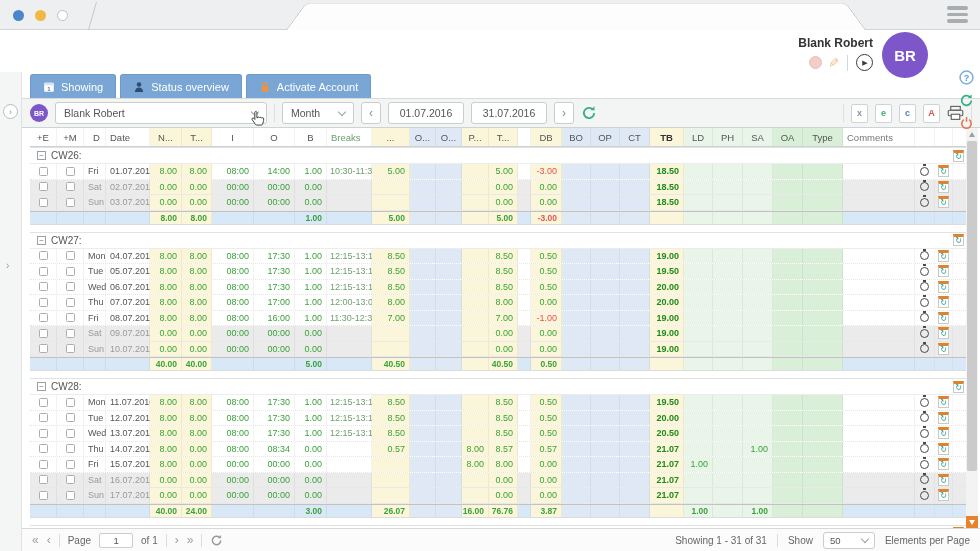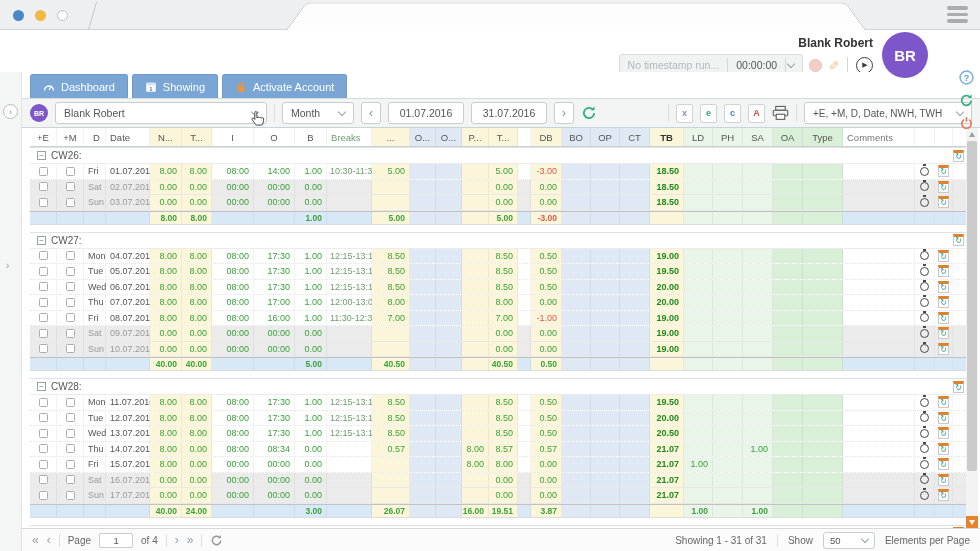--- a/index.html
+++ b/index.html
@@ -133,27 +133,20 @@
       <i></i>
       <i></i>
     </div>
 </div>
 
 <div class="app-header">
   <div class="hdr-right">
     <div class="hdr-col">
       <span class="user-name">Blank Robert</span>
       <div class="ts-row">
-        <div class="ts-box">
-          <span class="ts-status">No timestamp run...</span>
-          <span class="ts-div"></span>
-          <span class="ts-timer">00:00:00</span>
-          <span class="ts-div"></span>
-          <span class="chev"></span>
-        </div>
         <span class="ico-stop"></span>
         <span class="ico-pencil">✎</span>
         <span class="ts-sep"></span>
         <span class="ico-play">▶</span>
       </div>
     </div>
     <div class="avatar">BR</div>
   </div>
   <div class="side-icons">
     <svg width="15" height="15" viewBox="0 0 14 14">
@@ -173,35 +166,35 @@
 
 <div class="sidebar">
   <span class="sb-circle">›</span>
   <span class="sb-chev">›</span>
 </div>
 
 <div class="tab-bar">
     <div class="tab">
       <span style="display: flex;">
         <svg width="12" height="12" viewBox="0 0 12 12">
-          <path d="M1.5 9.5a4.5 4.5 0 1 1 9 0" fill="none" stroke="#fff" stroke-width="1.4"></path>
-          <path d="M6 9L8.6 4.8" stroke="#fff" stroke-width="1.2"></path>
-        </svg>
-      </span>
-      <span>Dashboard</span>
-    </div>
-    <div class="tab">
-      <span style="display: flex;">
-        <svg width="12" height="12" viewBox="0 0 12 12">
           <rect x="1.2" y="1.8" width="9.6" height="9" rx="1" fill="#fff"></rect>
           <rect x="1.2" y="1.8" width="9.6" height="2.4" rx="1" fill="#d3e2f4"></rect>
           <text x="6" y="9.8" font-size="6" fill="#4a7eb5" text-anchor="middle" font-weight="bold">1</text>
         </svg>
       </span>
       <span>Showing</span>
+    </div>
+    <div class="tab">
+      <span style="display: flex;">
+        <svg width="12" height="12" viewBox="0 0 12 12">
+          <circle cx="6" cy="3.5" r="2.3" fill="#2e4d71"></circle>
+          <path d="M1.8 11c.4-3 2-4.4 4.2-4.4s3.8 1.4 4.2 4.4z" fill="#2e4d71"></path>
+        </svg>
+      </span>
+      <span>Status overview</span>
     </div>
     <div class="tab">
       <span style="display: flex;">
         <svg width="12" height="12" viewBox="0 0 12 12">
           <rect x="2.6" y="5.2" width="6.8" height="5.6" rx="1" fill="#f0933a"></rect>
           <path d="M4.1 5.2V3.9a1.9 1.9 0 0 1 3.8 0v1.3" fill="none" stroke="#f0933a" stroke-width="1.3"></path>
         </svg>
       </span>
       <span>Activate Account</span>
     </div>
@@ -231,24 +224,20 @@
     <span class="docico" style="color:#7f96ad">x</span>
     <span class="docico" style="color:#3aaf6f">e</span>
     <span class="docico" style="color:#4b86c4">c</span>
     <span class="docico" style="color:#d9534f">A</span>
     <svg width="17" height="16" viewBox="0 0 16 14">
         <rect x="3.5" y="0.8" width="9" height="3.6" fill="none" stroke="#666" stroke-width="1.1"></rect>
         <rect x="1.2" y="4.4" width="13.6" height="5.2" rx="1" fill="none" stroke="#666" stroke-width="1.1"></rect>
         <rect x="4" y="8.2" width="8" height="4.8" fill="#fff" stroke="#666" stroke-width="1.1"></rect>
       </svg>
     <span class="vsep"></span>
-    <div class="selbox cols-selbox">
-      <span class="lbl">+E, +M, D, Date, NWH, TWH</span>
-      <span class="chev"></span>
-    </div>
   </div>
 </div>
 
 <svg class="cursor-hand" width="15" height="17" viewBox="0 0 12 14">
   <path d="M4.6 1.2c.5 0 .9.4.9.9v4.4l.3 0c.1-.4.4-.7.9-.7.5 0 .8.3.9.7.1-.3.5-.5.9-.5.5 0 .8.3.9.7.1-.2.4-.4.8-.4.5 0 .9.4.9 1 0 2.2-.5 3-1 4.3-.1.4-.4.8-.9.8H5.3c-.5 0-.8-.3-1.1-.7-.7-1-1.9-2.8-2.6-3.7-.3-.4-.2-1 .2-1.3.4-.3 1-.2 1.3.2l.7.9V2.1c0-.5.4-.9.8-.9z" fill="#fff" stroke="#222" stroke-width="0.7"></path>
 </svg>
 
 <div class="main">
   <div class="thead">
       <div class="c h chk" style="width: 27px;">+E</div>
@@ -1038,21 +1027,21 @@
           <div class="c y num" style="width: 32px;">40.00</div>
           <div class="c y num" style="width: 30px;">24.00</div>
           <div class="c num" style="width: 42px;"></div>
           <div class="c num" style="width: 41px;"></div>
           <div class="c num" style="width: 32px;">3.00</div>
           <div class="c brk" style="width: 45px;"></div>
           <div class="c y num" style="width: 38px;">26.07</div>
           <div class="c bl num" style="width: 26px;"></div>
           <div class="c bl num" style="width: 26px;"></div>
           <div class="c y num" style="width: 27px;">16.00</div>
-          <div class="c y num" style="width: 29px;">19.51</div>
+          <div class="c y num" style="width: 29px;">76.76</div>
           <div class="c " style="width: 13px;"></div>
           <div class="c y num" style="width: 31px;">3.87</div>
           <div class="c bl num" style="width: 29px;"></div>
           <div class="c bl num" style="width: 29px;"></div>
           <div class="c bl num" style="width: 30px;"></div>
           <div class="c y num tbv" style="width: 34px;"></div>
           <div class="c gl num" style="width: 29px;">1.00</div>
           <div class="c gl num" style="width: 30px;"></div>
           <div class="c gl num" style="width: 30px;">1.00</div>
           <div class="c gb num" style="width: 30px;"></div>
@@ -1081,21 +1070,21 @@
       <span class="tri-down"></span>
     </div>
 </div>
 
 <div class="footer">
   <span class="pg-ico">«</span>
   <span class="pg-ico">‹</span>
   <span class="fsep"></span>
   <span>Page</span>
   <input class="pg-input" value="1" style="">
-  <span>of 4</span>
+  <span>of 1</span>
   <span class="fsep"></span>
   <span class="pg-ico">›</span>
   <span class="pg-ico">»</span>
   <span class="fsep"></span>
   <svg width="13" height="13" viewBox="0 0 14 14">
       <path d="M11.5 7a4.5 4.5 0 1 1-1.3-3.2" fill="none" stroke="#999" stroke-width="1.6"></path>
       <path d="M11.8 1.2v3.4h-3.4z" fill="#999"></path>
     </svg>
   <div class="ft-right">
     <span>Showing 1 - 31 of 31</span>

